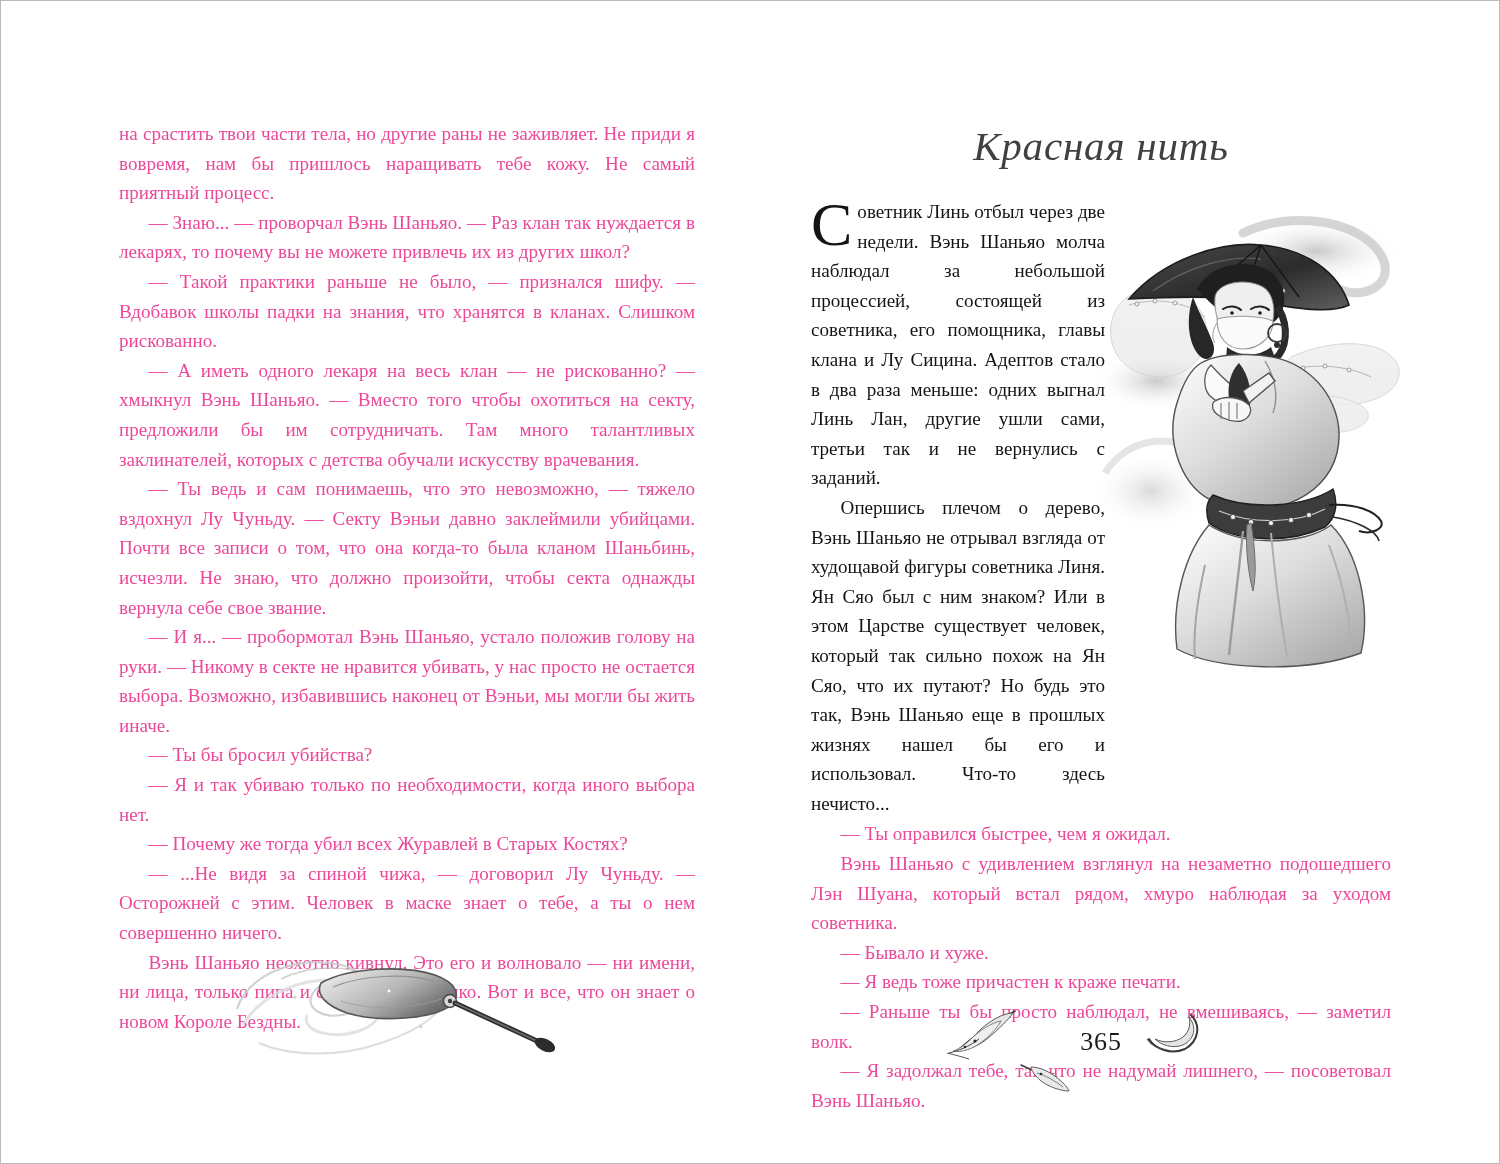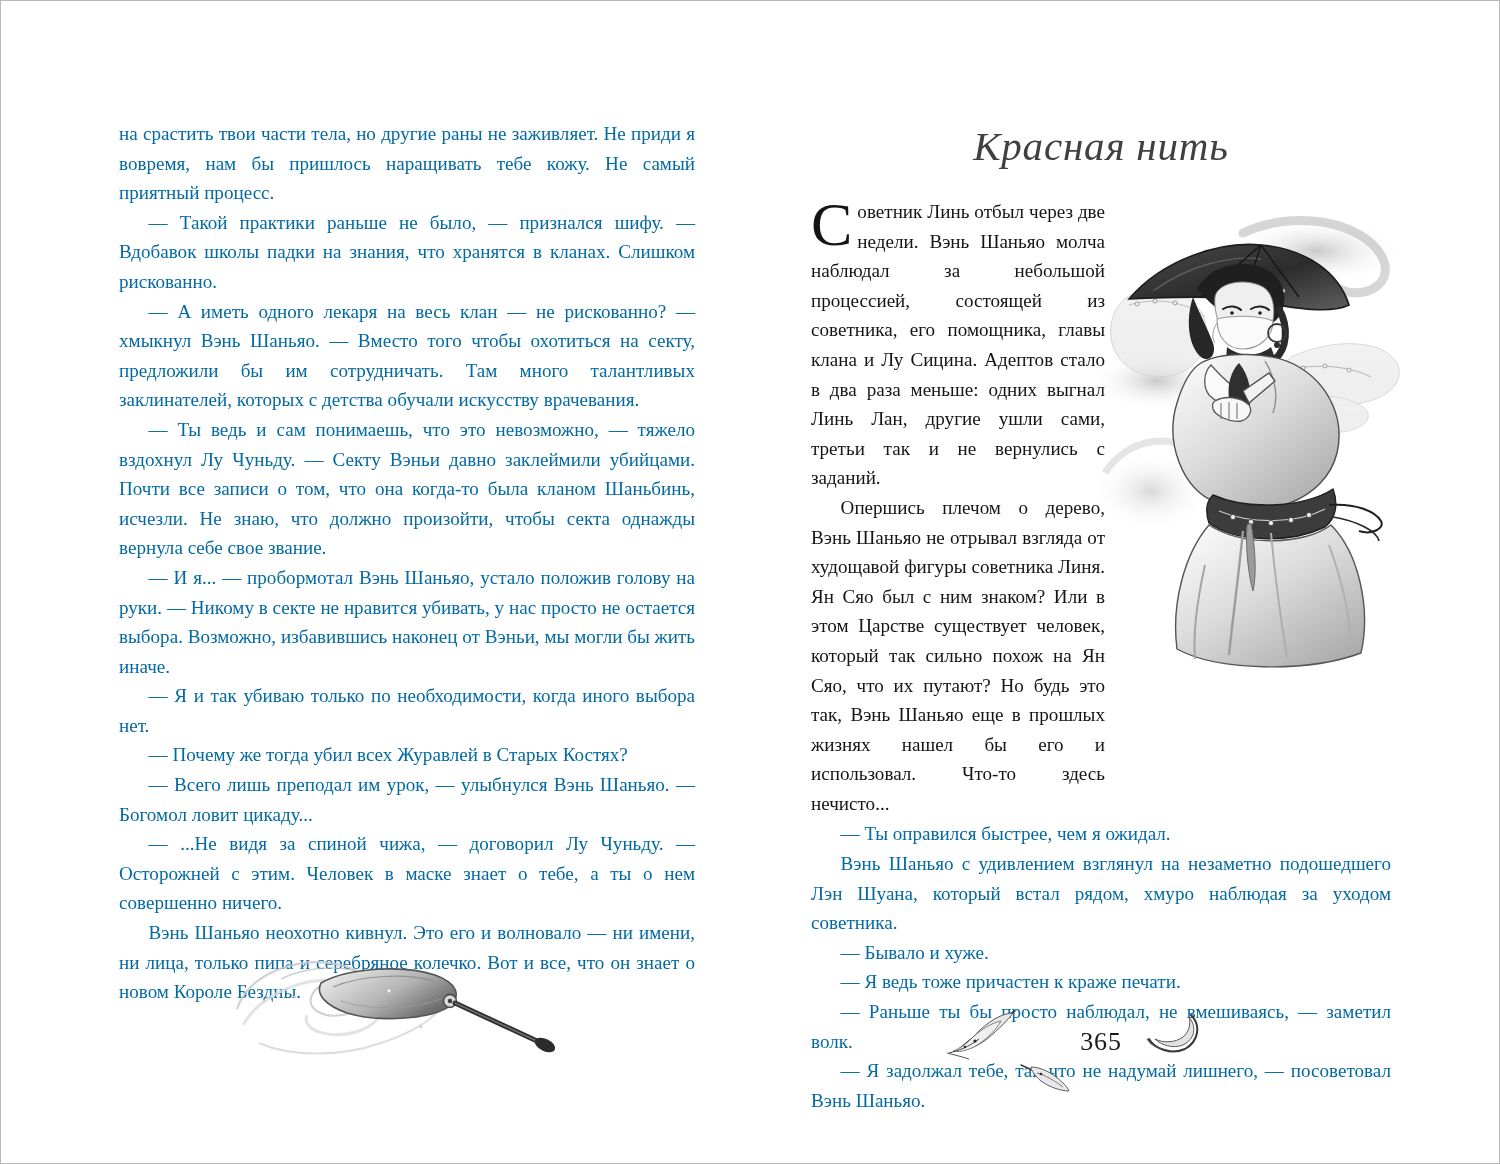--- a/index.html
+++ b/index.html
@@ -24,21 +24,21 @@
   .page-left {
     position: absolute;
     left: 118px;
     top: 118px;
     width: 576px;
     height: 960px;
   }
   .body-text {
     font-size: 19.1px;
     line-height: 29.6px;
-    color: #0369a1;
+    color: #ec4899;
     text-align: justify;
     text-justify: inter-word;
     hyphens: manual;
   }
   .body-text p {
     margin: 0;
     text-indent: 0;
   }
   .body-text p.ind {
     text-indent: 1.55em;
@@ -137,27 +137,28 @@
   .feather-right { position: absolute; left: 330px; top: 10px; width: 62px; height: 44px; }
 </style>
 </head>
 <body>
 
 <div class="spread">
 
   <div class="page-left">
     <div class="body-text">
       <p>на срастить твои части тела, но другие раны не заживляет. Не приди я вовремя, нам бы пришлось наращивать тебе кожу. Не самый приятный процесс.</p>
+      <p class="ind">— Знаю... — проворчал Вэнь Шаньяо. — Раз клан так нуждается в лекарях, то почему вы не можете привлечь их из других школ?</p>
       <p class="ind">— Такой практики раньше не было, — признался шифу. — Вдобавок школы падки на знания, что хранятся в кланах. Слишком рискованно.</p>
       <p class="ind">— А иметь одного лекаря на весь клан — не рискованно? — хмыкнул Вэнь Шаньяо. — Вместо того чтобы охотиться на секту, предложили бы им сотрудничать. Там много талантливых заклинателей, которых с детства обучали искусству врачевания.</p>
       <p class="ind">— Ты ведь и сам понимаешь, что это невозможно, — тяжело вздохнул Лу Чуньду. — Секту Вэньи давно заклеймили убийцами. Почти все записи о том, что она когда-то была кланом Шаньбинь, исчезли. Не знаю, что должно произойти, чтобы секта однажды вернула себе свое звание.</p>
       <p class="ind">— И я... — пробормотал Вэнь Шаньяо, устало положив голову на руки. — Никому в секте не нравится убивать, у нас просто не остается выбора. Возможно, избавившись наконец от Вэньи, мы могли бы жить иначе.</p>
+      <p class="ind">— Ты бы бросил убийства?</p>
       <p class="ind">— Я и так убиваю только по необходимости, когда иного выбора нет.</p>
       <p class="ind">— Почему же тогда убил всех Журавлей в Старых Костях?</p>
-      <p class="ind">— Всего лишь преподал им урок, — улыбнулся Вэнь Шаньяо. — Богомол ловит цикаду...</p>
       <p class="ind">— ...Не видя за спиной чижа, — договорил Лу Чуньду. — Осторожней с этим. Человек в маске знает о тебе, а ты о нем совершенно ничего.</p>
       <p class="ind">Вэнь Шаньяо неохотно кивнул. Это его и волновало — ни имени, ни лица, только пипа и серебряное колечко. Вот и все, что он знает о новом Короле Бездны.</p>
     </div>
 
     <svg class="ornament-pipa" viewBox="0 0 360 135">
       <defs>
         <linearGradient id="swg" x1="0" y1="0" x2="1" y2="1">
           <stop offset="0%" stop-color="#ffffff"></stop>
           <stop offset="55%" stop-color="#d8d8d8"></stop>
           <stop offset="100%" stop-color="#9a9a9a"></stop>

